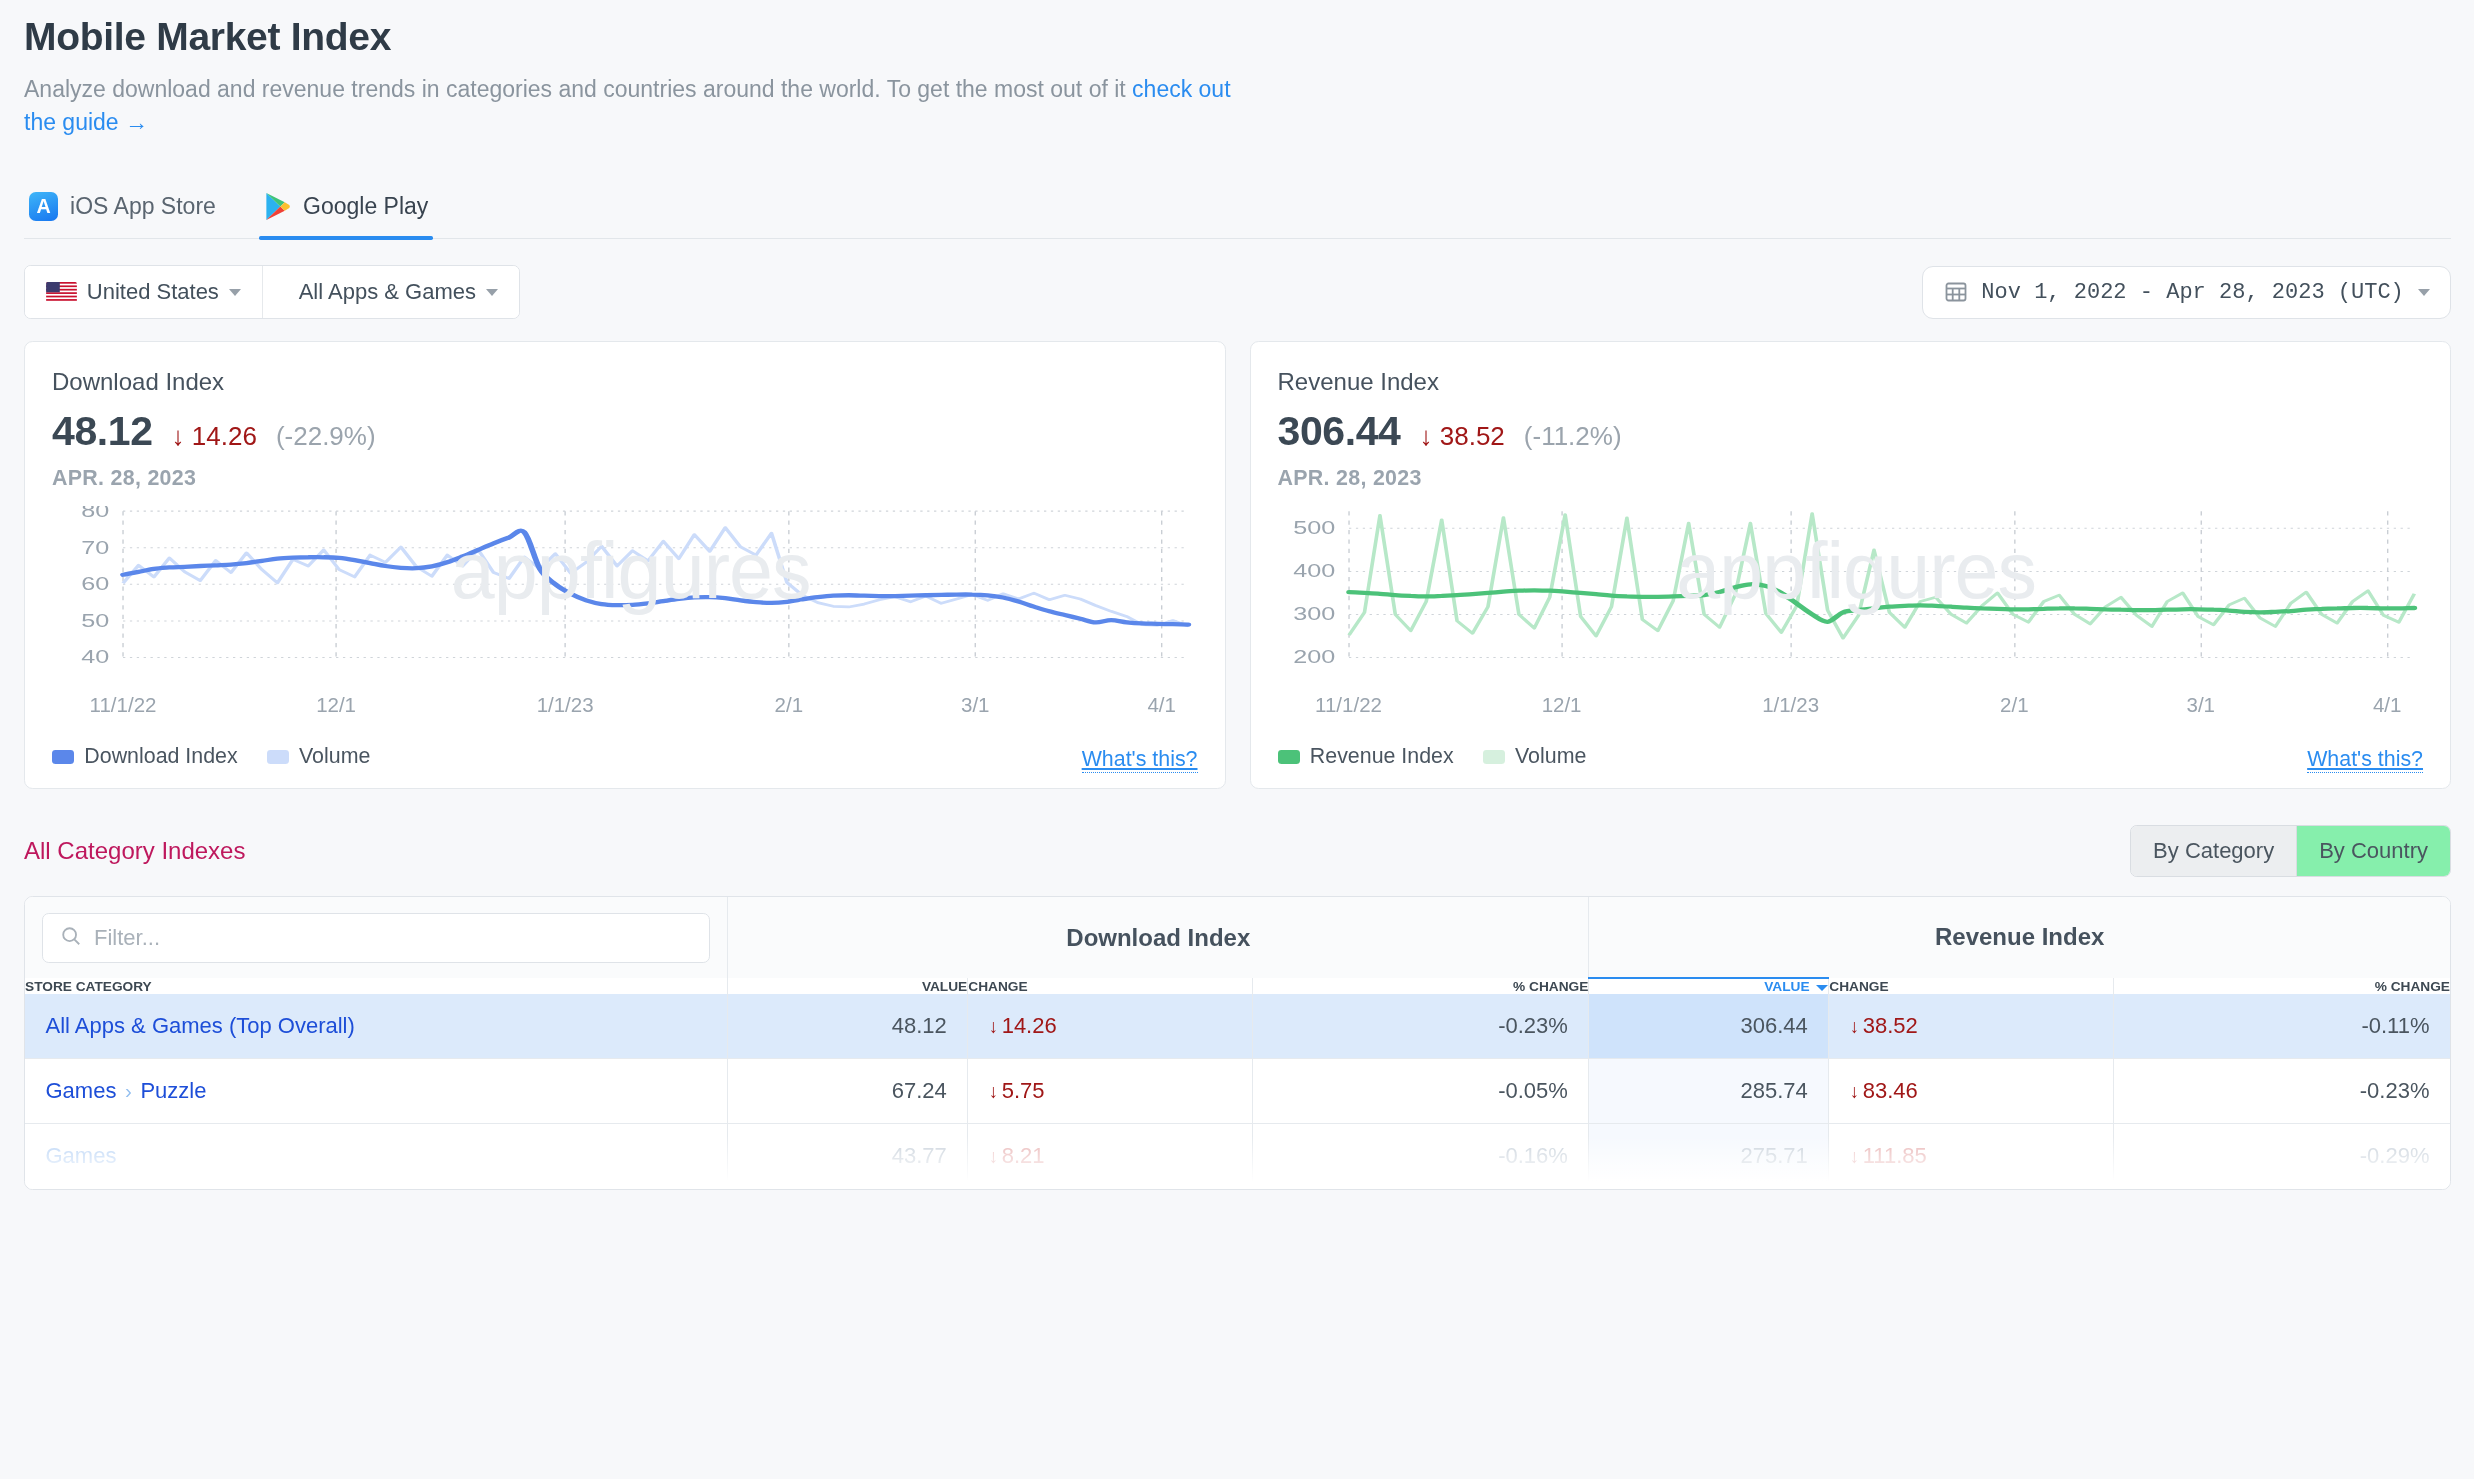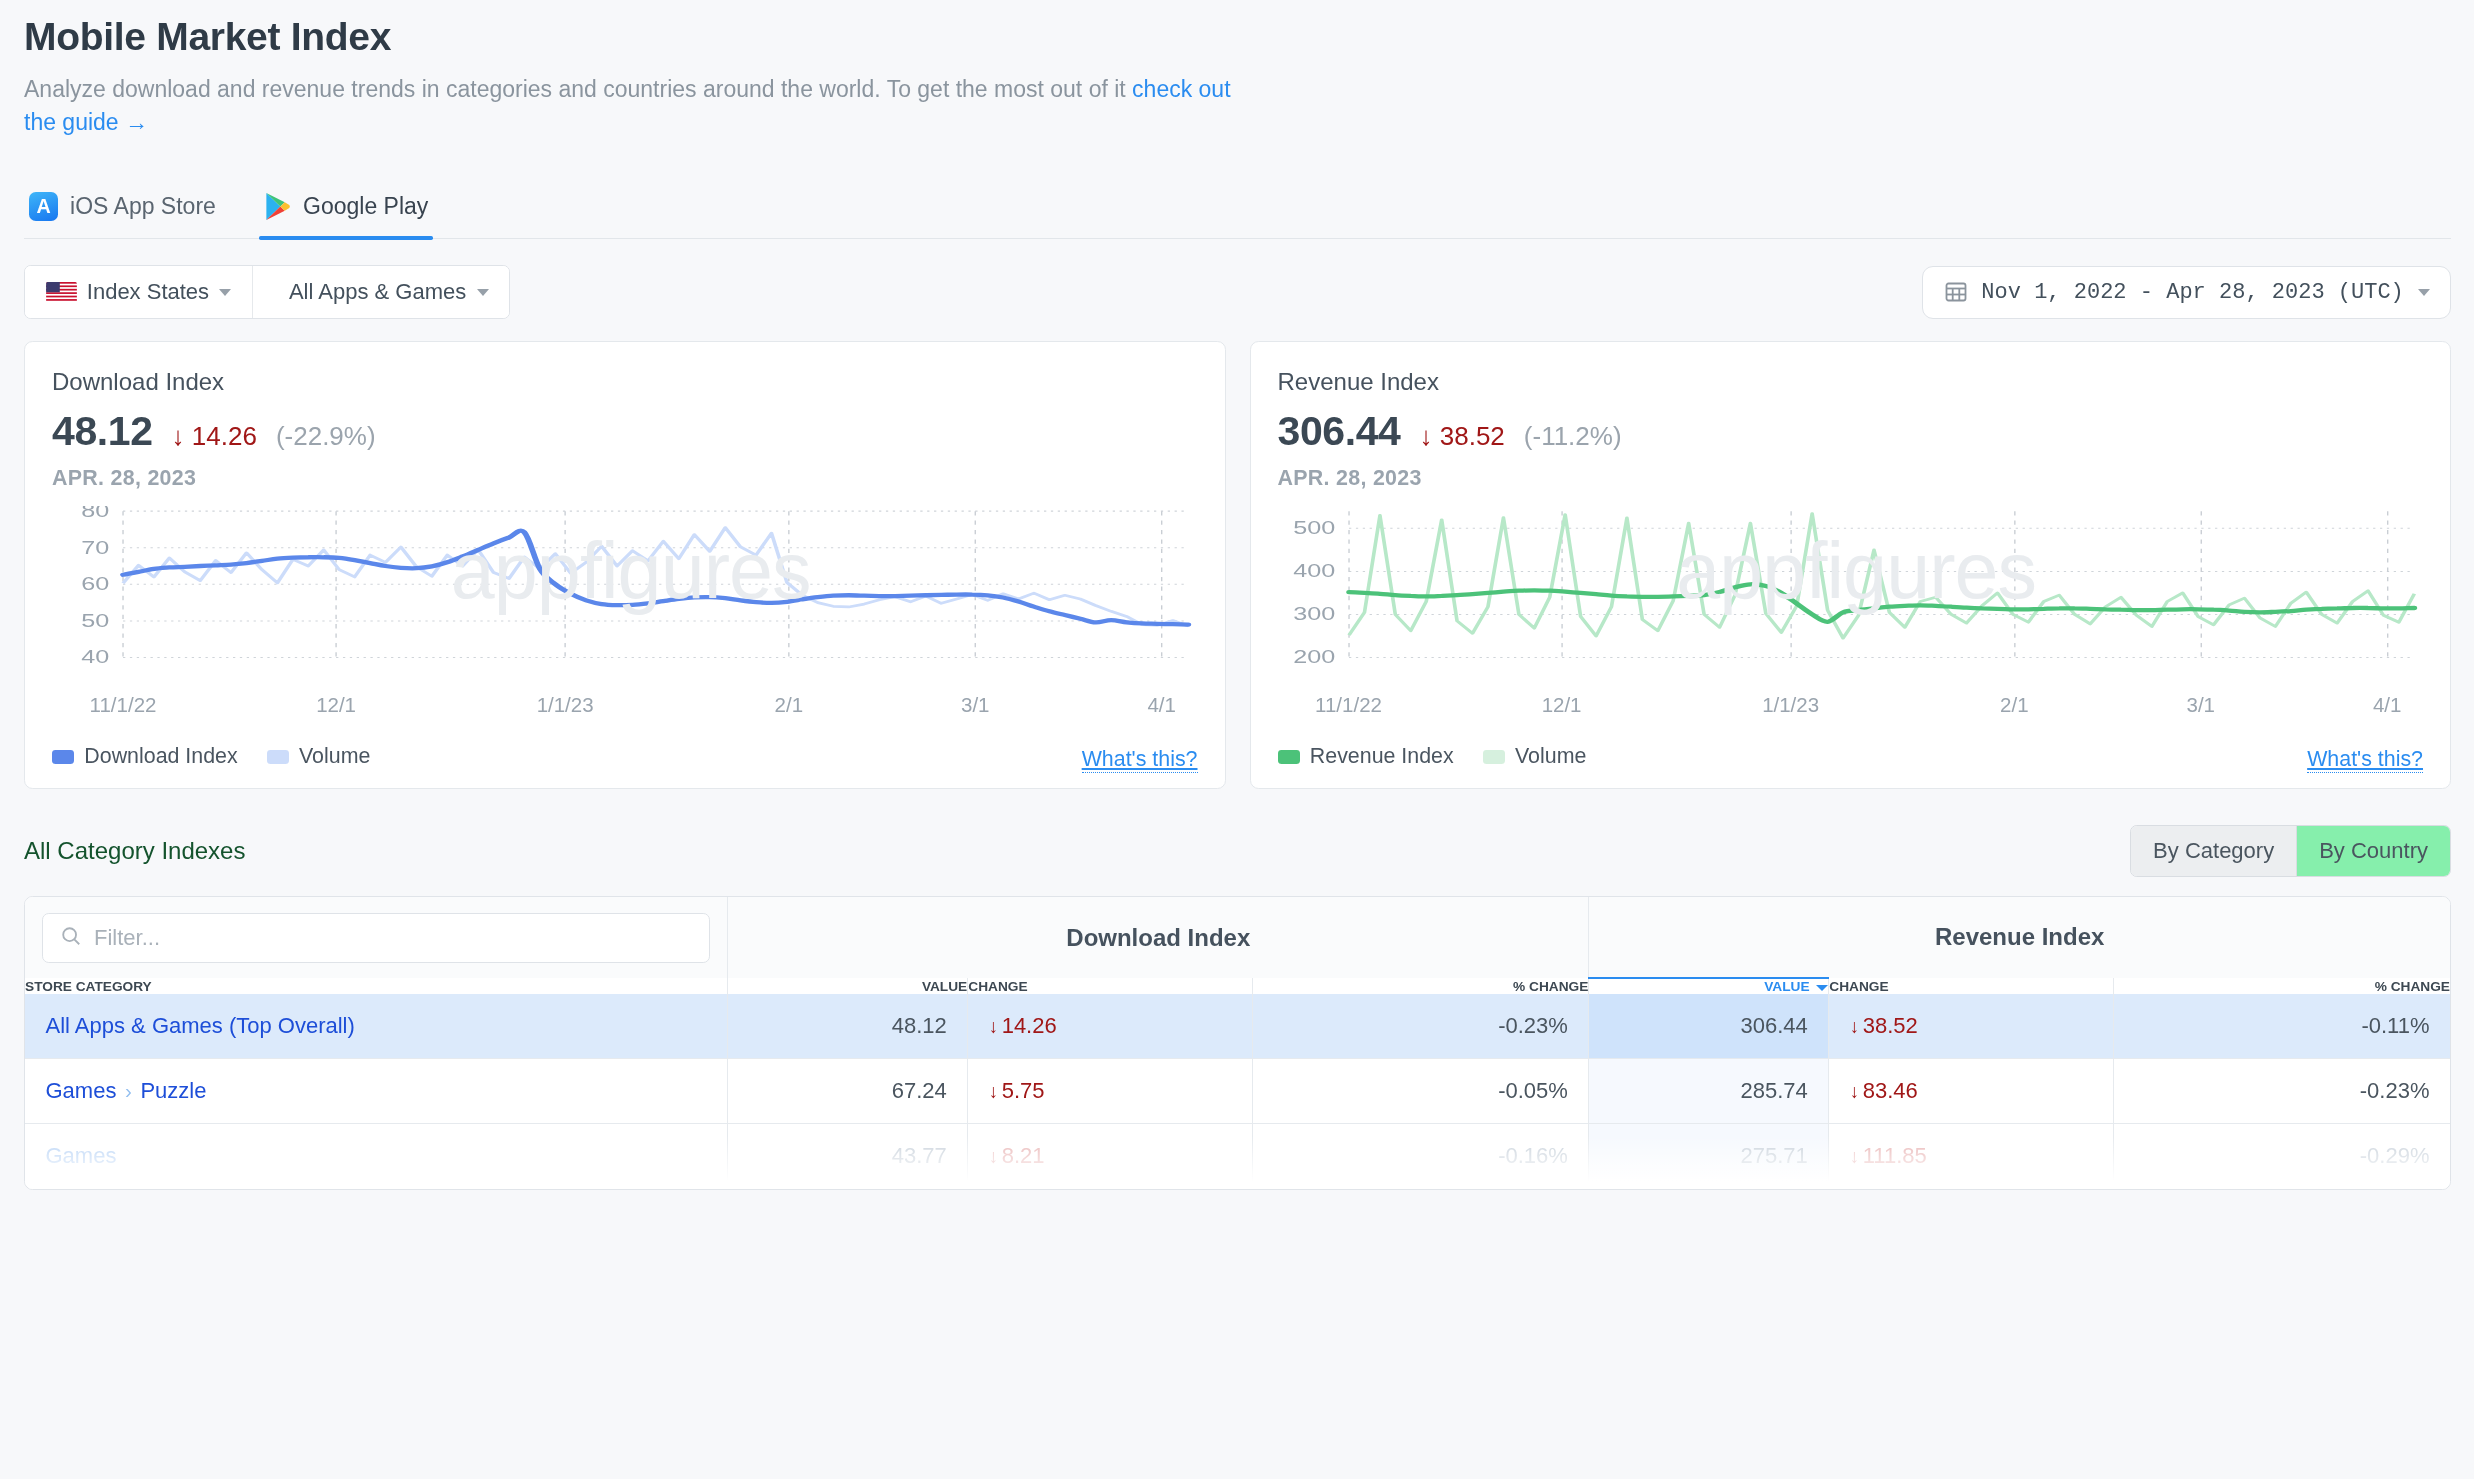--- a/index.html
+++ b/index.html
@@ -106,21 +106,21 @@
     position: absolute; right: 0; bottom: -3.4px;
     font-size: 21.4px; color: #2a8cf0;
     border-bottom: 1.7px dotted #2a8cf0; cursor: pointer;
   }
 
   
   .sectionhead {
     display: flex; align-items: center; justify-content: space-between;
     margin-top: 36px;
   }
-  .section-title { font-size: 24px; color: #14532d; }
+  .section-title { font-size: 24px; color: #be185d; }
   .toggle-group {
     display: flex; border: 0.9px solid #d9dde2; border-radius: 6.8px; overflow: hidden;
   }
   .toggle-btn {
     padding: 12px 22px; font-size: 22px; color: #4a555f; background: #86efac;
     border: none; font-family: inherit; cursor: pointer;
   }
   .toggle-btn.on { background: #eceef0; }
   .toggle-btn + .toggle-btn { border-left: 0.9px solid #d9dde2; }
 
@@ -220,21 +220,21 @@
               <rect y="0" width="36" height="2"></rect>
                 <rect y="4" width="36" height="2"></rect>
               <rect y="8" width="36" height="2"></rect>
                 <rect y="12" width="36" height="2"></rect>
               <rect y="16" width="36" height="2"></rect>
                 <rect y="20" width="36" height="2"></rect>
             </g>
             <rect width="16" height="12" fill="#3c3b6e"></rect>
           </svg>
         </span>
-        <span>Index States</span>
+        <span>United States</span>
         <i class="caret"></i>
       </button>
       <button class="seg-btn">
         <span>All Apps &amp; Games</span>
         <i class="caret"></i>
       </button>
     </div>
     <div class="daterange">
       <span>
         <svg class="cal-icon" viewBox="0 0 24 24" fill="none" stroke="#8b949d" stroke-width="1.8">

